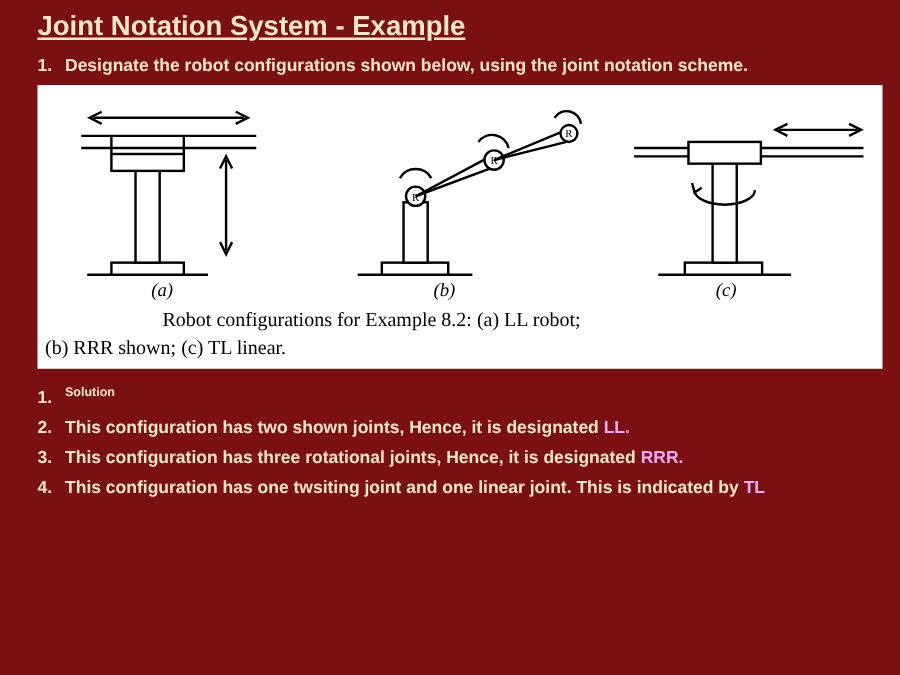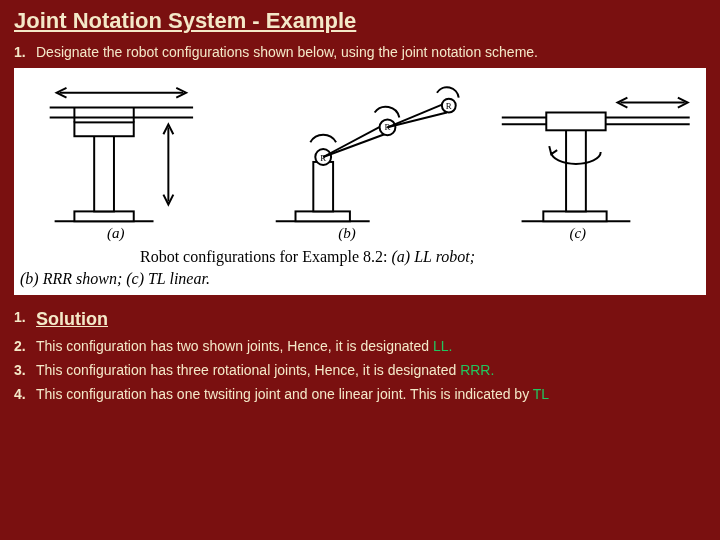--- a/index.html
+++ b/index.html
@@ -1,29 +1,29 @@
 <!DOCTYPE html>
 <html><head>
 <meta charset="utf-8">
 <style>
   html,body{margin:0;padding:0;width:720px;height:540px;background:#7a1010;font-family:Verdana,Geneva,sans-serif;color:#f4e8c8;overflow:hidden}
-  .page{box-sizing:border-box;padding:8px 14px 14px 14px}
+  .page{box-sizing:border-box;padding:8px 14px 14px 30px}
   .title{font-size:22px;font-weight:bold;color:#f4e8c8;text-decoration:underline;margin-bottom:10px}
   .item{display:flex;align-items:flex-start;margin-bottom:8px}
   .num{font-weight:bold;font-size:14px;min-width:22px}
-  .txt{font-weight:normal;font-size:14px;text-align:justify;flex:1}
-  .solhead{font-weight:bold;font-size:18px;text-decoration:underline}
-  .hl{color:#22c55e}
+  .txt{font-weight:bold;font-size:14px;text-align:justify;flex:1}
+  .solhead{font-weight:bold;font-size:10px;}
+  .hl{color:#f0abfc}
   .figure{background:#ffffff;color:#000;margin:4px 0 14px 0;padding:4px 6px 6px 6px;font-family:'Times New Roman',serif}
   .figrow{display:flex;justify-content:space-between;align-items:flex-end;height:170px;position:relative}
   .cell{position:relative;width:32%;height:100%}
   svg{width:100%;height:100%}
   .figlbl{position:absolute;bottom:0;left:40%;font-style:italic;font-size:15px}
   .caption{font-size:16px;margin-top:4px;line-height:1.35;font-family:'Times New Roman',serif;color:#000}
-  .caption .i{font-style:italic}
+  .caption .i{}
 </style>
 </head>
 <body>
 
 <div class="page">
   <div class="title">Joint Notation System - Example</div>
 
   <div class="item">
     <div class="num">1.</div>
     <div class="txt">Designate the robot configurations shown below, using the joint notation scheme.</div>
@@ -98,21 +98,21 @@
 
             <line x1="140" y1="30" x2="205" y2="30"></line>
             <polyline points="147,25 137,30 147,35"></polyline>
             <polyline points="198,25 208,30 198,35"></polyline>
           </g>
         </svg>
         <div class="figlbl">(c)</div>
       </div>
     </div>
     <div class="caption">
-      <span style="margin-left:120px">Robot configurations for Example 8.2: </span><span class="i">(a) LL robot;</span><br>
+      <span style="margin-left:94px">Robot configurations for Example 8.2: </span><span class="i">(a) LL robot;</span><br>
       <span class="i">(b) RRR shown; </span><span class="i">(c) TL linear.</span>
     </div>
   </div>
 
   <div class="item">
     <div class="num">1.</div>
     <div class="solhead">Solution</div>
   </div>
 
   <div class="item">

